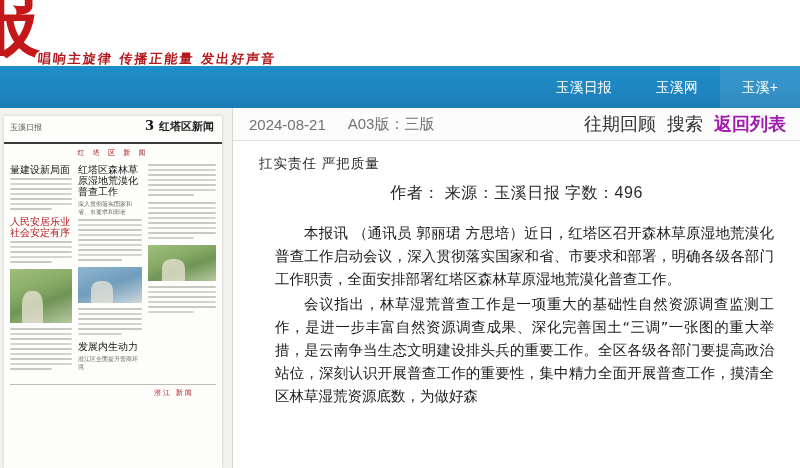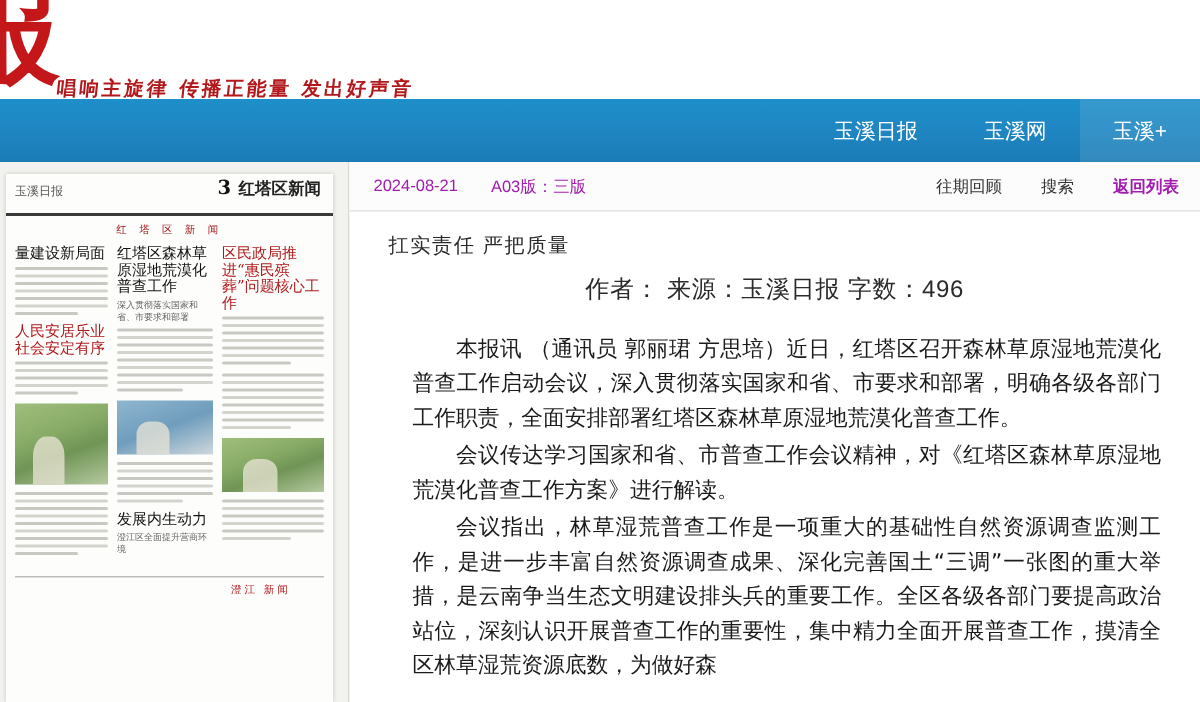--- a/index.html
+++ b/index.html
@@ -225,32 +225,32 @@
     border-bottom: 1px solid #e2e2e2;
     background: #fcfcfc;
   }
   .meta-left {
     position: absolute;
     left: 16px; top: 0;
     height: 32px;
     display: flex;
     align-items: center;
     gap: 22px;
-    font-size: 11px;
-    color: #a21caf;
+    font-size: 15px;
+    color: #737373;
     white-space: nowrap;
   }
   .meta-right {
     position: absolute;
     right: 14px; top: 0;
     height: 32px;
     display: flex;
     align-items: center;
-    gap: 26px;
-    font-size: 11px;
+    gap: 11px;
+    font-size: 18px;
     color: #333;
     white-space: nowrap;
     text-align: center;
   }
   .meta-right .back {
     color: #a21caf;
     font-weight: 700;
   }
 
   .article-body {
@@ -373,21 +373,20 @@
             <i></i>
             <i></i>
             <i></i>
             <i class="short"></i>
         </div>
         <div class="ph-head">发展内生动力</div>
         <div class="ph-sub">澄江区全面提升营商环境</div>
       </div>
 
       <div class="paper-col col-c">
-        <div class="ph-head red">区民政局推进“惠民殡葬”问题核心工作</div>
         <div class="ph-lines">
           <i></i>
             <i></i>
             <i></i>
             <i></i>
             <i></i>
             <i></i>
             <i class="short"></i>
         </div>
         <div class="ph-lines">
@@ -429,20 +428,19 @@
         <span>搜索</span>
         <span class="back">返回列表</span>
       </div>
     </div>
 
     <div class="article-body">
       <div class="article-kicker">扛实责任 严把质量</div>
       <div class="article-byline">作者：  来源：玉溪日报 字数：496</div>
       <div class="article-text">
         <p>本报讯 （通讯员 郭丽珺 方思培）近日，红塔区召开森林草原湿地荒漠化普查工作启动会议，深入贯彻落实国家和省、市要求和部署，明确各级各部门工作职责，全面安排部署红塔区森林草原湿地荒漠化普查工作。</p>
-        <p>会议传达学习国家和省、市普查工作会议精神，对《红塔区森林草原湿地荒漠化普查工作方案》进行解读。</p>
         <p>会议指出，林草湿荒普查工作是一项重大的基础性自然资源调查监测工作，是进一步丰富自然资源调查成果、深化完善国土“三调”一张图的重大举措，是云南争当生态文明建设排头兵的重要工作。全区各级各部门要提高政治站位，深刻认识开展普查工作的重要性，集中精力全面开展普查工作，摸清全区林草湿荒资源底数，为做好森</p>
       </div>
     </div>
 
   </div>
 
 </div>
 
 </body></html>

